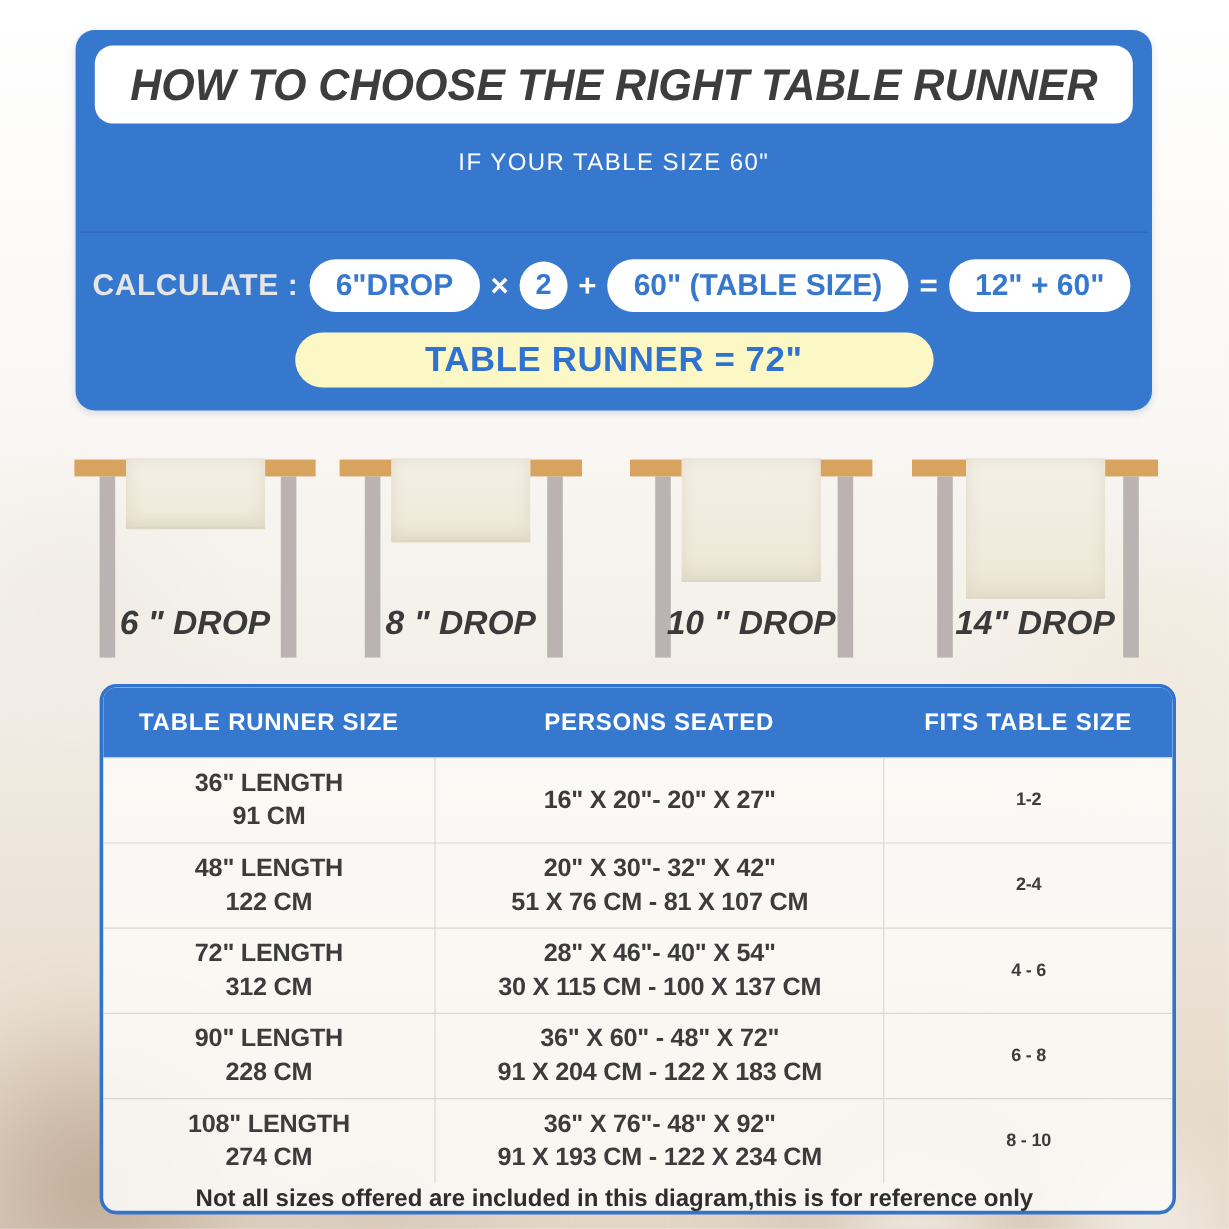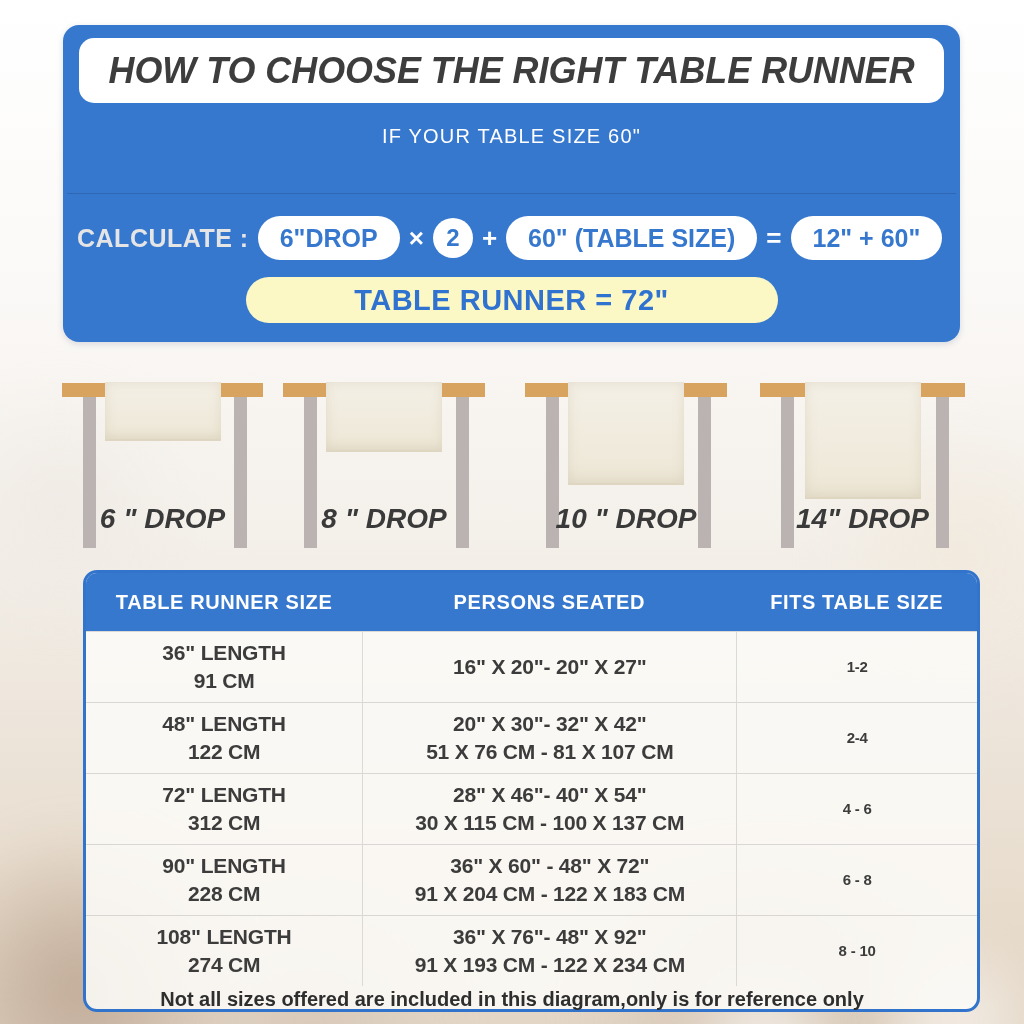--- a/index.html
+++ b/index.html
@@ -247,13 +247,13 @@
     <div class="cell mid">
       <span>36" X 76"- 48" X 92"</span>
       <span>91 X 193 CM - 122 X 234 CM</span>
     </div>
     <div class="cell last persons">
       <span>8 - 10</span>
     </div>
   </div>
 </div>
 
-<div class="note">Not all sizes offered are included in this diagram,only is for reference only</div>
+<div class="note">Not all sizes offered are included in this diagram,this is for reference only</div>
 
 </body></html>

